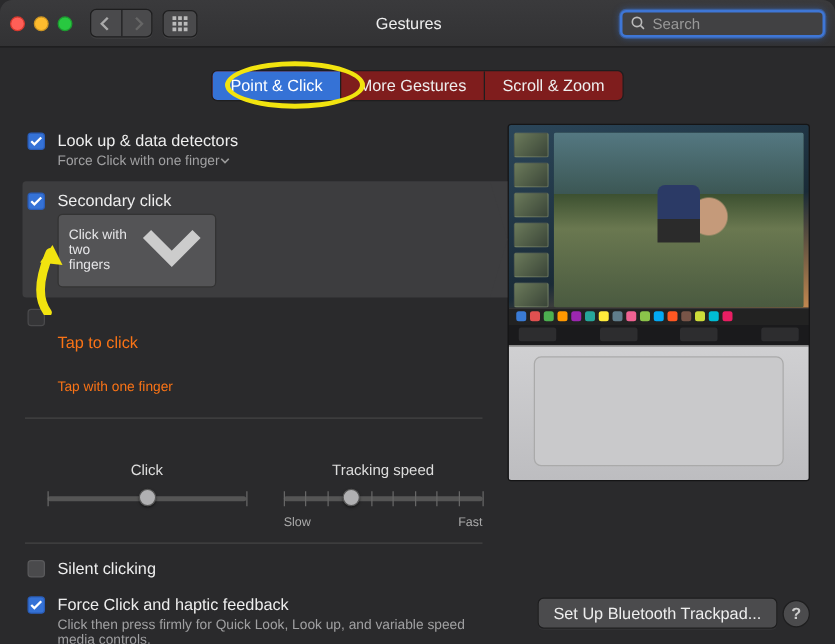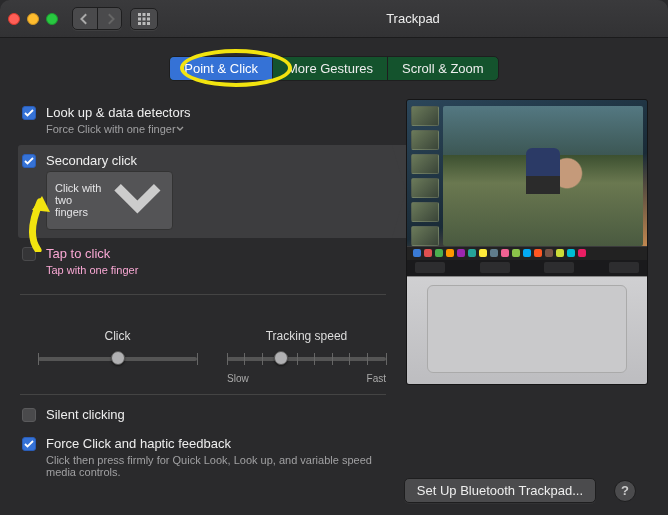--- a/index.html
+++ b/index.html
@@ -62,21 +62,21 @@
   .search input::placeholder { color:#999; }
 
   
   .content { padding: 18px 20px 12px; }
   .tabs {
     display:flex; justify-content:center; margin-bottom:18px;
     position:relative;
   }
   .tabs-inner {
     display:flex; border-radius:5px; overflow:hidden;
-    border:1px solid #1e1e1f; background:#14532d;
+    border:1px solid #1e1e1f; background:#7f1d1d;
   }
   .tab {
     padding: 4px 14px; font-size:13px; color:#eee;
   }
   .tab + .tab { border-left: 1px solid #1e1e1f; }
   .tab.active { background:#3572d6; color:#fff; }
   .highlight-ring {
     position:absolute; border:4px solid #f2e40f; border-radius:50%;
     width:112px; height:38px; left:160px; top:-7px; pointer-events:none;
   }
@@ -112,21 +112,21 @@
   .opt-body { display:flex; flex-direction:column; gap:3px; min-width:0;}
   .opt-title { font-size:13px; color:#eee; }
   .opt-sub { font-size:11px; color:#a0a0a2; display:flex; align-items:center; gap:0;}
   .opt-sub .chev { width:8px; height:8px; }
   .pill {
     display:inline-flex; align-items:center; gap:6px;
     background:#545456; border:1px solid #333; border-radius:4px;
     padding: 2px 8px; font-size:11px; color:#e5e5e7;
   }
   .opt.disabled .opt-title,
-  .opt.disabled .opt-sub { color:#f9a8d4; }
+  .opt.disabled .opt-sub { color:#f97316;margin-top:20px; }
 
   .dividerH { height:1px; background:#444; margin: 10px 0 6px; }
 
   .sliders { display:flex; gap:30px; margin: 6px 0 0 18px; }
   .slider-block { flex:1;margin-top:28px; }
   .slider-block h4 { font-size:12px; color:#ddd; text-align:center; font-weight:500; margin-bottom:6px;}
   .track-wrap { position:relative; height:22px; }
   .track {
     position:absolute; left:0; right:0; top:8px; height:4px;
     background:#555; border-radius:2px;
@@ -174,22 +174,22 @@
   .pv-keys span { width:30px; height:11px; background:#2d2d2f; border-radius:2px;}
   .pv-pad { height:108px; background: linear-gradient(#d0d0d2,#bdbdc0); border-top:1px solid #888;}
   .pv-pad-inner { margin:8px 20px; height:88px; border:1px solid #aaa; border-radius:6px; background:#c9c9cb;}
 
   .arrow {
     position:absolute; left:18px; top:192px; width:36px; height:60px;
     pointer-events:none;
   }
 
   .footer {
-    position:absolute; bottom:12px; right:32px; display:flex;
-    align-items:center; gap:18px;
+    position:absolute; bottom:12px; right:20px; display:flex;
+    align-items:center; gap:4px;
   }
   .footer .btn {
     background:#4b4b4d; border:1px solid #1e1e1f; border-radius:5px;
     padding:4px 12px; font-size:13px; color:#eee;
     box-shadow: 0 1px 0 rgba(255,255,255,0.04);
   }
   .help {
     width:22px; height:22px; border-radius:50%; background:#4b4b4d;
     display:flex; align-items:center; justify-content:center;
     border:1px solid #1e1e1f; color:#ccc; font-size:13px; font-weight:600;
@@ -224,21 +224,28 @@
           <rect x="10" y="1" width="3" height="3"></rect>
       <rect x="1" y="5.5" width="3" height="3"></rect>
           <rect x="5.5" y="5.5" width="3" height="3"></rect>
           <rect x="10" y="5.5" width="3" height="3"></rect>
       <rect x="1" y="10" width="3" height="3"></rect>
           <rect x="5.5" y="10" width="3" height="3"></rect>
           <rect x="10" y="10" width="3" height="3"></rect>
         </g>
     </svg>
   </div>
-  <div class="title">Trackpad</div>
+  <div class="title">Gestures</div>
+  <div class="search">
+    <svg viewBox="0 0 14 14">
+        <circle cx="6" cy="6" r="4" fill="none" stroke="#bbb" stroke-width="1.4"></circle>
+        <path d="M9 9l3 3" stroke="#bbb" stroke-width="1.4"></path>
+      </svg>
+    <input type="text" placeholder="Search" style="">
+  </div>
 </div>
 
 <div class="content">
   <div class="tabs">
     <div class="tabs-inner">
       <div class="tab active">Point &amp; Click</div>
       <div class="tab">More Gestures</div>
       <div class="tab">Scroll &amp; Zoom</div>
     </div>
     <div class="highlight-ring"></div>

